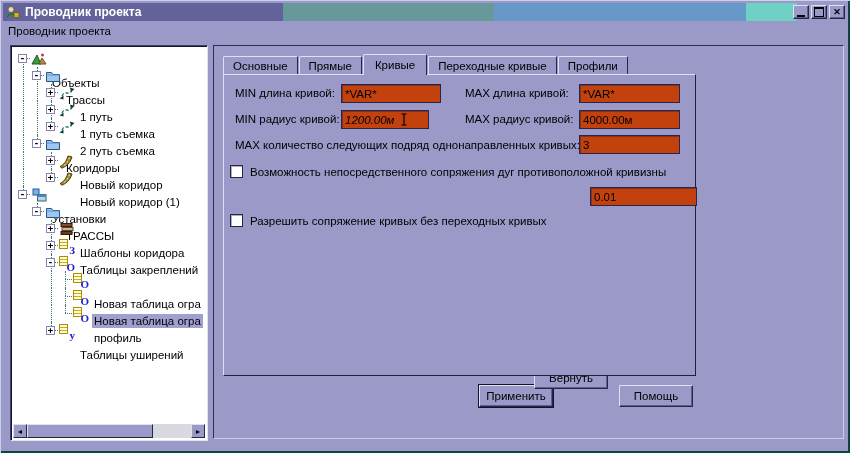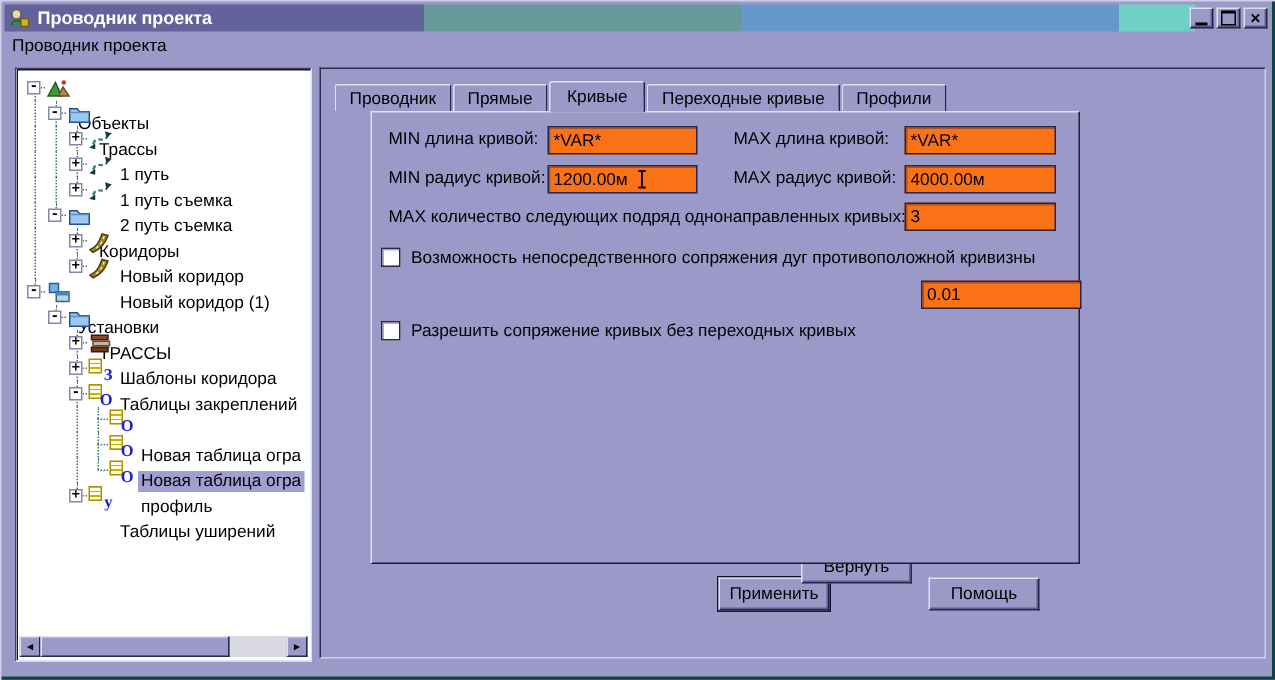--- a/index.html
+++ b/index.html
@@ -59,23 +59,23 @@
   .right-panel{position:absolute;left:213px;top:45px;width:631px;height:394px;background:#9a99c8;
     border-top:1px solid #2e2d52;border-left:1px solid #2e2d52;
     border-bottom:1px solid #cfcee8;border-right:1px solid #cfcee8;box-sizing:border-box;}
   .tabstrip{position:absolute;left:9px;top:7px;height:21px;display:flex;align-items:flex-end;z-index:3;}
   .tab{height:18px;background:#9a99c8;padding:0 9px;display:flex;align-items:center;
     border-top:1px solid #e0dff0;border-left:1px solid #e0dff0;border-right:1px solid #26254a;
     border-top-left-radius:2px;border-top-right-radius:2px;box-sizing:border-box;margin-right:1px;white-space:nowrap;}
   .tab.active{height:21px;margin-bottom:-1px;z-index:4;position:relative;padding:0 11px;}
   .tabpage{position:absolute;left:9px;top:28px;width:473px;height:302px;background:#9a99c8;
     border-top:1px solid #e0dff0;border-left:1px solid #e0dff0;
-    border-bottom:1px solid #1f1e3e;border-right:1px solid #1f1e3e;box-sizing:border-box;z-index:2;margin-left:24px;}
+    border-bottom:1px solid #1f1e3e;border-right:1px solid #1f1e3e;box-sizing:border-box;z-index:2;}
   .flabel{position:absolute;white-space:nowrap;line-height:15px;}
-  .field{position:absolute;height:19px;background:#f97316;border:1px solid #26254a;
+  .field{position:absolute;height:19px;background:#c2410c;border:1px solid #26254a;
     box-shadow:inset 1px 1px 0 rgba(20,20,60,0.35);box-sizing:border-box;
     font-family:"Liberation Sans",sans-serif;font-size:11.5px;color:#000;padding:0 3px;margin:0;}
   .checkbox{position:absolute;width:13px;height:13px;background:#fff;border:1px solid #26254a;
     box-shadow:inset 1px 1px 0 rgba(20,20,60,0.35);box-sizing:border-box;}
   .ibeam{position:absolute;z-index:5;}
   
   .abtn{position:absolute;width:74px;height:22px;background:#9a99c8;
     border-top:1px solid #e0dff0;border-left:1px solid #e0dff0;
     border-bottom:1px solid #26254a;border-right:1px solid #26254a;
     box-shadow:inset -1px -1px 0 #605f8a;box-sizing:border-box;
@@ -393,35 +393,35 @@
     <span class="sthumb"></span>
     <span class="strack"></span>
     <span class="sbtn right">
         <span>►</span>
       </span>
   </div>
 </div>
 
 <div class="right-panel">
   <div class="tabstrip" id="tabstrip">
-      <div class="tab">Проводник</div>
+      <div class="tab">Основные</div>
       <div class="tab">Прямые</div>
       <div class="tab active">Кривые</div>
       <div class="tab">Переходные кривые</div>
       <div class="tab">Профили</div>
     </div>
 
   <div class="tabpage">
     <span class="flabel" style="left:11px;top:11px;">MIN длина кривой:</span>
     <input class="field" style="left: 117px; top: 9px; width: 100px;" value="*VAR*">
     <span class="flabel" style="left:241px;top:11px;">MAX длина кривой:</span>
     <input class="field" style="left: 355px; top: 9px; width: 101px;" value="*VAR*">
 
     <span class="flabel" style="left:11px;top:37px;">MIN радиус кривой:</span>
-    <input class="field" style="left: 117px; top: 35px; width: 100px;" value="1200.00м">
+    <input class="field" style="left: 117px; top: 35px; width: 88px; font-style: italic;" value="1200.00м">
     <span class="flabel" style="left:241px;top:37px;">MAX радиус кривой:</span>
     <input class="field" style="left: 355px; top: 35px; width: 101px;" value="4000.00м">
 
     <span class="ibeam" style="left:176px;top:38px;">
       <svg width="8" height="13" viewBox="0 0 8 13">
           <path d="M1.5 1 H6.5 M4 1 V12 M1.5 12 H6.5" stroke="#000" stroke-width="1.2" fill="none"></path>
         </svg>
     </span>
 
     <span class="flabel" style="left:11px;top:63px;">MAX количество следующих подряд однонаправленных кривых:</span>

